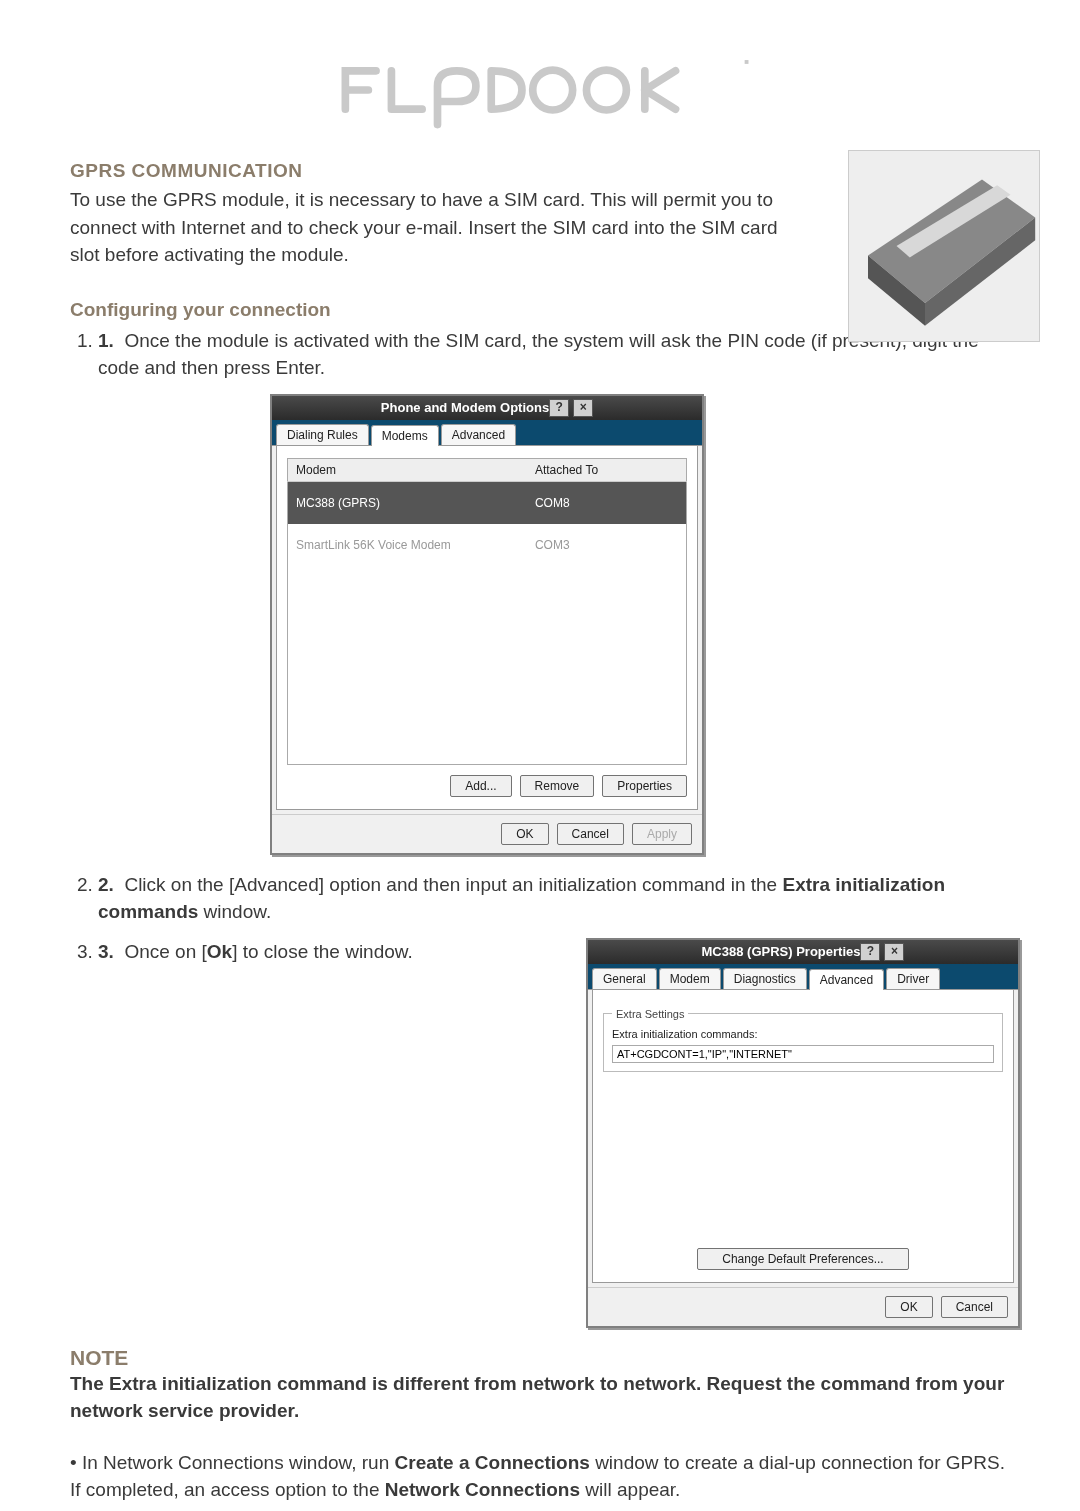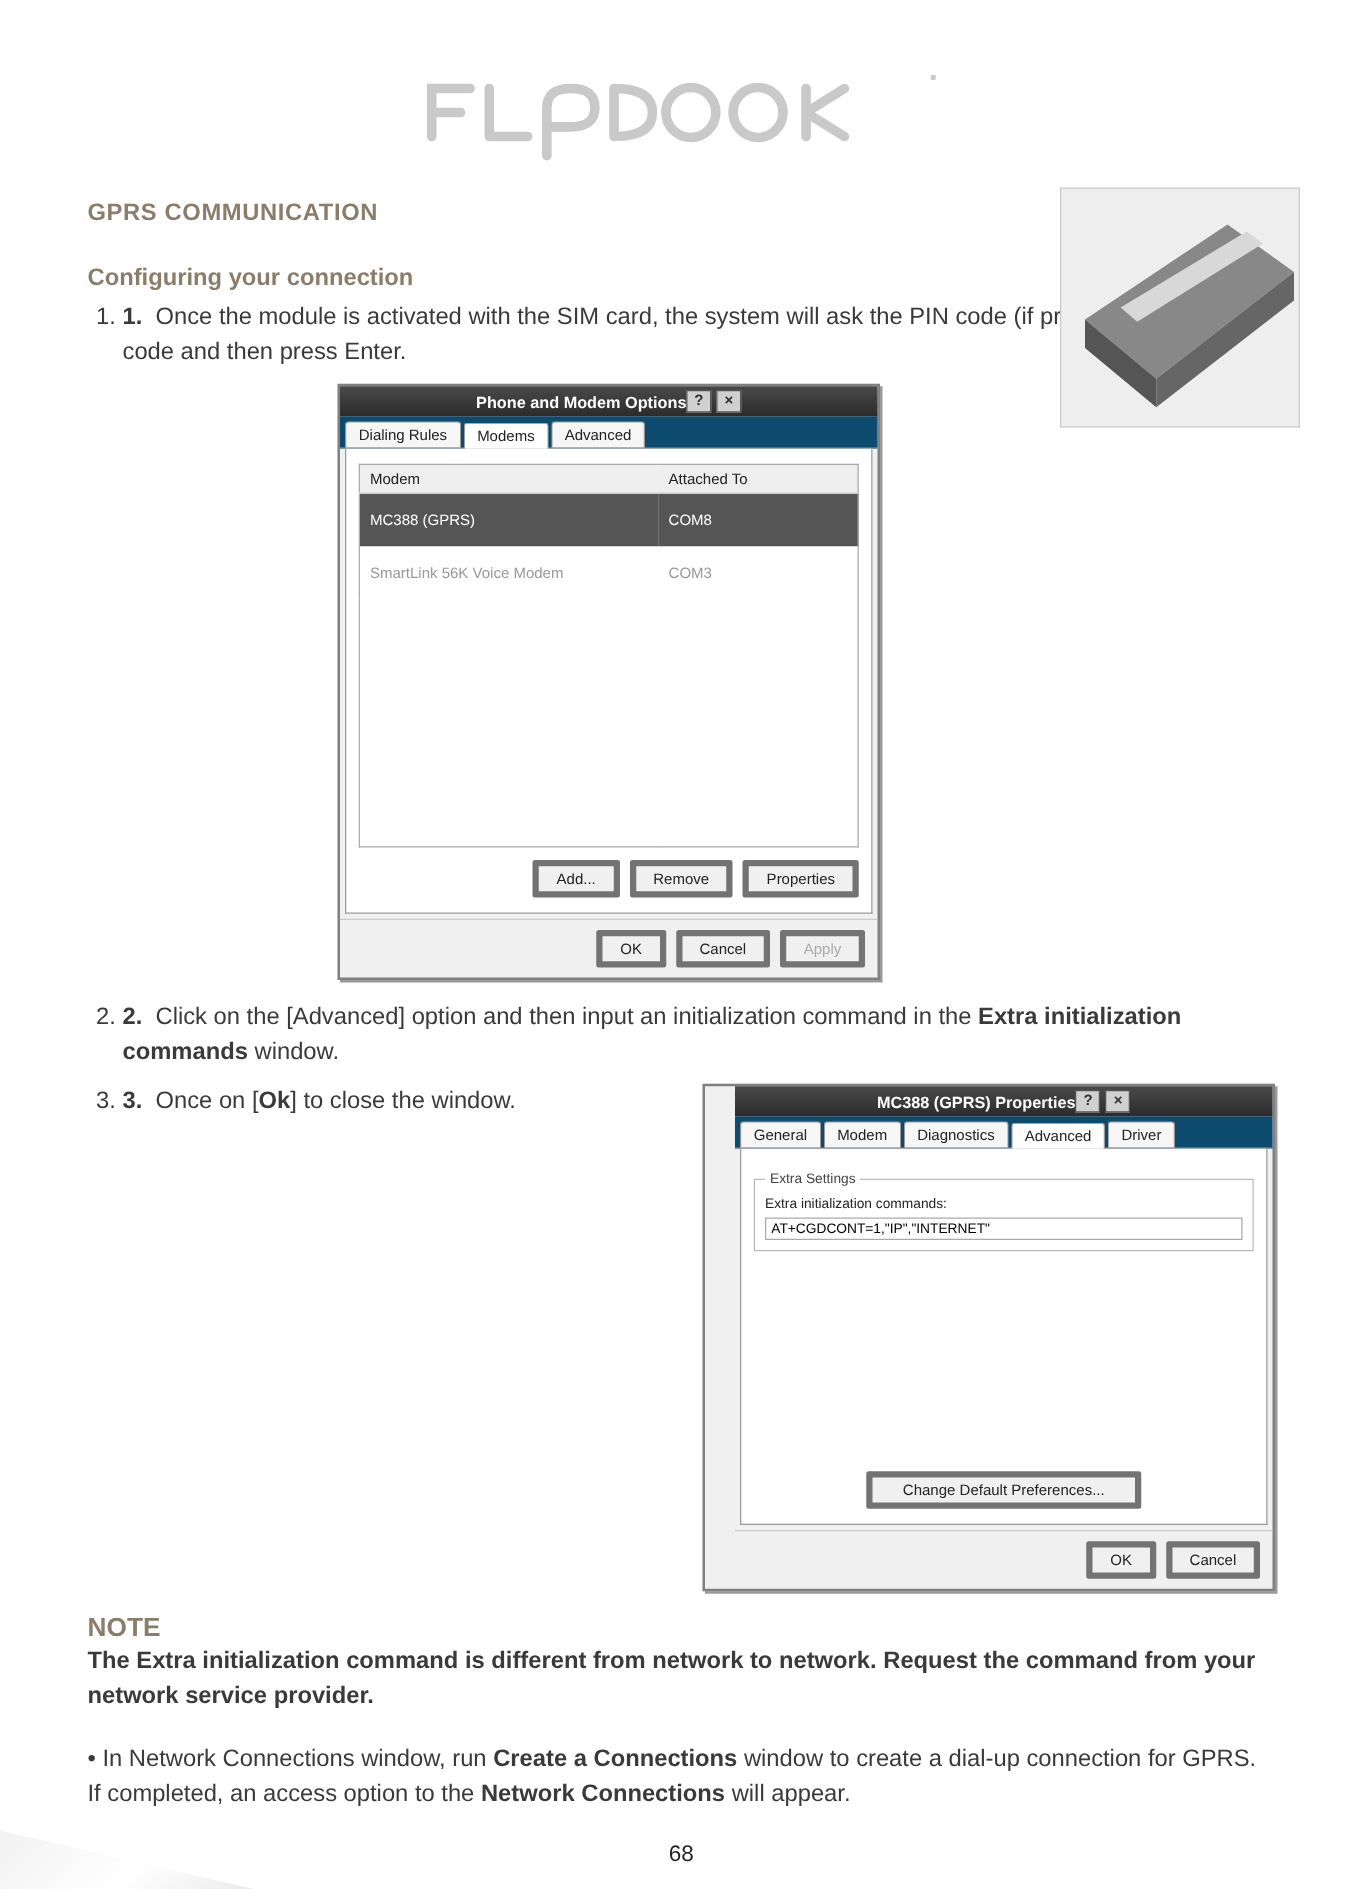--- a/index.html
+++ b/index.html
@@ -20,33 +20,33 @@
   .tab.active{background:#fff;position:relative;top:1px;}
   .win-body{background:#fff;margin:0 4px 4px 4px;border:1px solid #999;border-top:none;padding:12px 10px;}
   .modem-row{display:flex;align-items:center;gap:8px;font-size:12px;margin-bottom:10px;}
   .modem-icon{width:28px;height:22px;}
   .mtable{border:1px solid #aaa;width:100%;font-size:12px;border-collapse:collapse;}
   .mtable th{background:#eee;text-align:left;padding:4px 8px;border-bottom:1px solid #ccc;font-weight:normal;}
   .mtable td{padding:14px 8px;}
   .mtable tr.sel td{background:#555;color:#fff;}
   .mtable-body-pad{height:170px;}
   .btnrow{display:flex;justify-content:flex-end;gap:8px;margin-top:10px;}
-  .btn{border:5px solid #737373;background:#f0f0f0;padding:3px 14px;font-size:12px;border-radius:2px;cursor:pointer;}
+  .btn{border:1px solid #737373;background:#f0f0f0;padding:3px 14px;font-size:12px;border-radius:2px;cursor:pointer;}
   .btnrow2{display:flex;justify-content:flex-end;gap:8px;padding:8px 10px;border-top:1px solid #ccc;}
   .btn.disabled{color:#aaa;}
   .ghost{color:#999;}
   .device-photo{position:absolute;top:150px;right:40px;width:190px;height:190px;border:1px solid #ccc;background:#eee;display:flex;align-items:center;justify-content:center;}
   .device-photo svg{width:100%;height:100%;}
   .note-head{color:#8b7d6b;font-weight:bold;font-size:21px;margin-top:18px;}
   .row2{display:flex;gap:40px;align-items:flex-start;}
   .fieldset{border:1px solid #bbb;margin:6px 0;padding:8px;}
   .fieldset-legend{font-size:11px;padding:0 4px;color:#444;}
   .input-flat{width:100%;border:1px solid #aaa;font-size:11px;padding:2px 4px;box-sizing:border-box;background:#fff;}
   .lbl-sm{font-size:11px;margin-bottom:4px;display:block;}
-  .win2{width:430px;padding-left:24px;}
+  .win2{width:430px;}
   .page-num{text-align:center;font-size:18px;margin-top:24px;}
   .corner-gloss{position:absolute;left:0;bottom:0;width:260px;height:100px;background:linear-gradient(135deg,#ddd 0%,#fff 50%,#bbb 100%);opacity:0.5;clip-path:polygon(0 40%,100% 100%,0 100%);}
   strong{font-weight:bold;}
 </style>
 </head>
 <body>
 
 <div class="page">
 
   <div class="logo">
@@ -67,20 +67,21 @@
   <div class="device-photo">
     <svg viewBox="0 0 100 100">
       <polygon points="10,55 70,15 98,35 40,80" fill="#888"></polygon>
       <polygon points="10,55 40,80 40,92 10,67" fill="#555"></polygon>
       <polygon points="40,80 98,35 98,47 40,92" fill="#666"></polygon>
       <polygon points="25,50 78,18 85,23 32,56" fill="#d8d8d8"></polygon>
     </svg>
   </div>
 
   <div class="section-head">GPRS COMMUNICATION</div>
+  <div class="body-text">To use the GPRS module, it is necessary to have a SIM card. This will permit you to connect with Internet and to check your e-mail. Insert the SIM card into the SIM card slot before activating the module.</div>
 
   <div class="subhead">Configuring your connection</div>
 
   <ol class="steps">
     <li><strong>1.</strong>&nbsp;&nbsp;<span>Once the module is activated with the SIM card, the system will ask the PIN code (if present), digit the code and then press Enter.</span></li>
   </ol>
 
   <div class="win" style="margin-left:200px;">
     <div class="tbar">
       <span>Phone and Modem Options</span>

